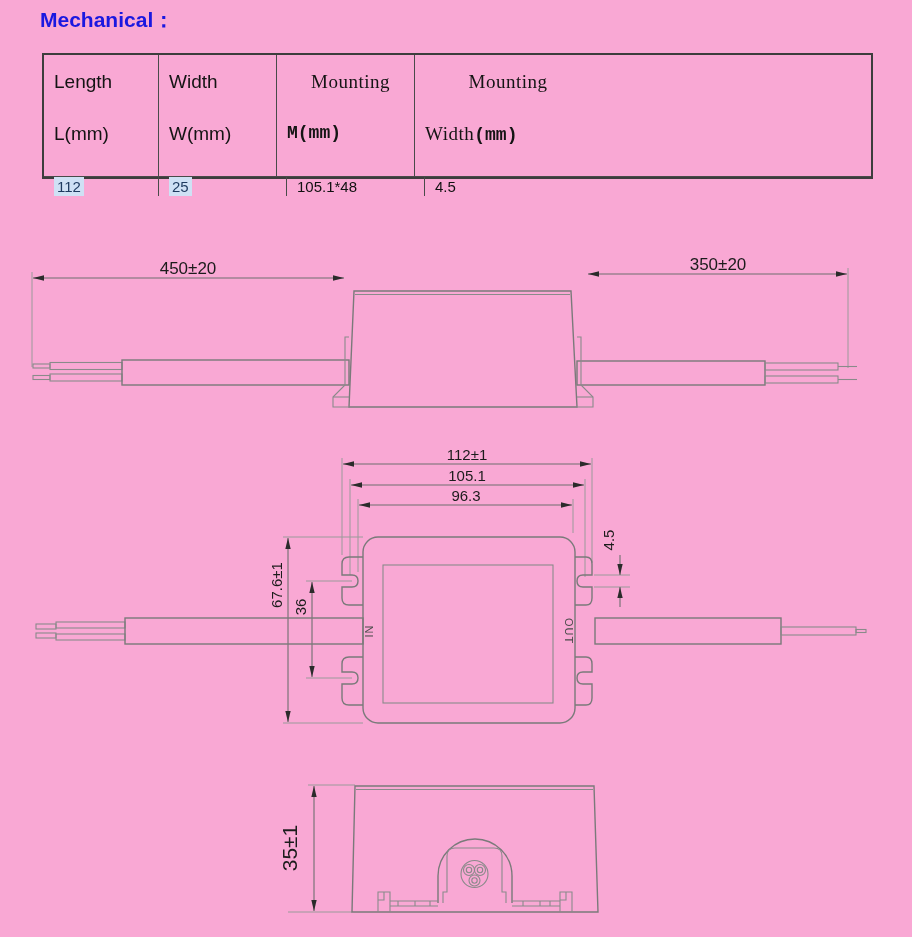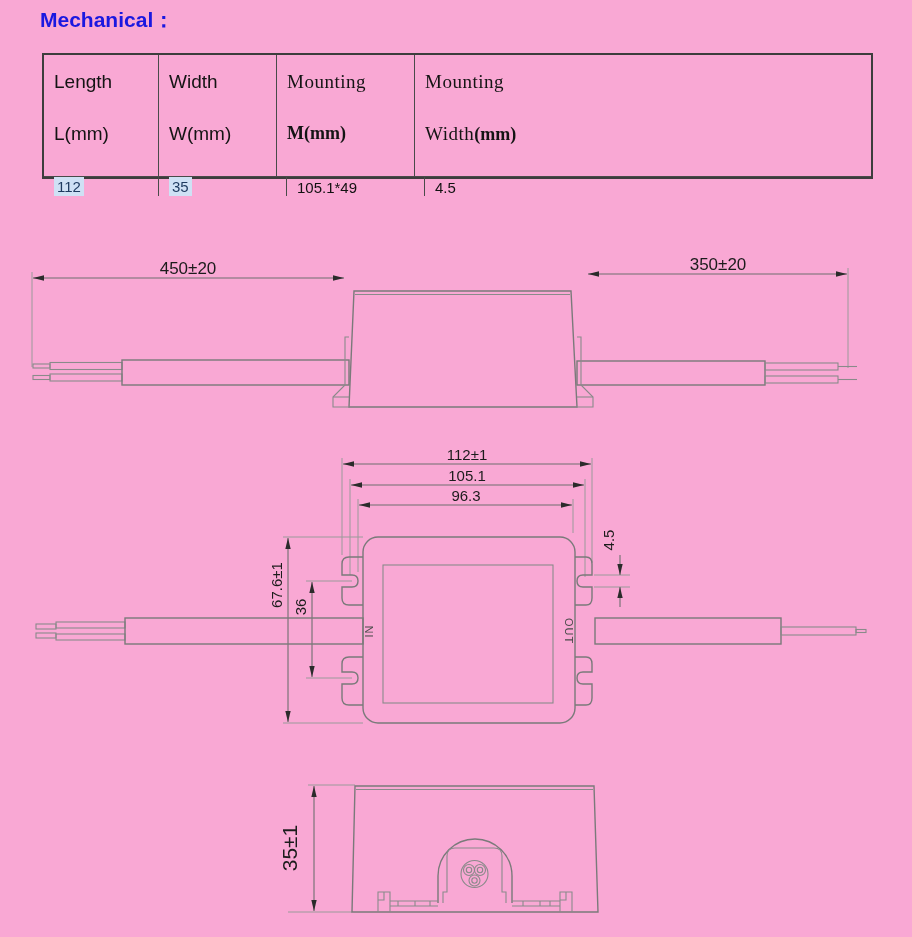--- a/index.html
+++ b/index.html
@@ -11,23 +11,23 @@
   #spec-table{position:absolute;left:42px;top:53px;width:831px;height:126px;
               border:2px solid #3d3d3d;box-sizing:border-box;display:flex;flex-direction:column;}
   .trow{display:flex;flex:0 0 auto;}
   .trow.hdr{height:121px;}
   .trow.val{height:38px;border-top:1px solid #4a4a4a;flex:1;}
   .tcell{box-sizing:border-box;border-right:1px solid #4a4a4a;padding-left:10px;overflow:hidden;}
   .tcell:last-child{border-right:none;}
   .w0{width:115px}.w1{width:118px}.w2{width:128px}.w3{width:138px}.w4{width:176px}.w5{flex:1}
   .hline1{margin-top:16px;font-size:19px;color:#141414;}
   .hline2{margin-top:30px;font-size:19px;color:#141414;}
-  .serif{font-family:"Liberation Serif","DejaVu Serif",serif;font-size:19px;letter-spacing:0.5px;}
-  .mmbold{font-family:Liberation Serif, serif;font-weight:bold;font-size:18px;}
-  .val .tcell{display:flex;align-items:flex-end;font-size:15px;color:#111;}
+  .serif{font-family:"Liberation Serif","DejaVu Serif",serif;font-size:19px;letter-spacing:0.5px;text-align:center;}
+  .mmbold{font-family:Liberation Mono, monospace;font-weight:bold;font-size:18px;}
+  .val .tcell{display:flex;align-items:center;font-size:15px;color:#111;}
   .hl{background:#cfe1f5;color:#1e3a5f;padding:1px 3px;}
   
   svg{position:absolute;left:0;overflow:visible;}
   #sv1{top:248px;} #sv2{top:445px;} #sv3{top:780px;}
   .geo{fill:none;stroke:#7a7a7a;stroke-width:1.4;}
   .thin{fill:none;stroke:#8a8a8a;stroke-width:1.1;}
   .dim{fill:none;stroke:#6f6f6f;stroke-width:1.1;}
   .ext{fill:none;stroke:#9a9a9a;stroke-width:1;}
   .dtxt{fill:#1c1c1c;font-family:"Liberation Sans",sans-serif;}
   .lbl{fill:#4a4a4a;font-family:"Liberation Sans",sans-serif;}
@@ -56,24 +56,24 @@
       <div class="tcell w4">
         <div class="hline1 serif">Mounting</div>
         <div class="hline2"><span class="serif">Width</span><span class="mmbold">(mm)</span></div>
       </div>
     </div>
     <div class="trow val">
       <div class="tcell w0">
           <span class="hl">112</span>
         </div>
       <div class="tcell w2">
-          <span class="hl">35</span>
+          <span class="hl">25</span>
         </div>
       <div class="tcell w3">
-          <span>105.1*49</span>
+          <span>105.1*48</span>
         </div>
       <div class="tcell w4">
           <span>4.5</span>
         </div>
     </div>
   </div>
 
   <svg id="sv1" width="912" height="175" viewBox="0 0 912 175">
     <defs>
       <marker id="aE1" orient="auto" markerUnits="userSpaceOnUse" refX="0" refY="0" markerWidth="24" markerHeight="8" viewBox="-12 -4 24 8">

